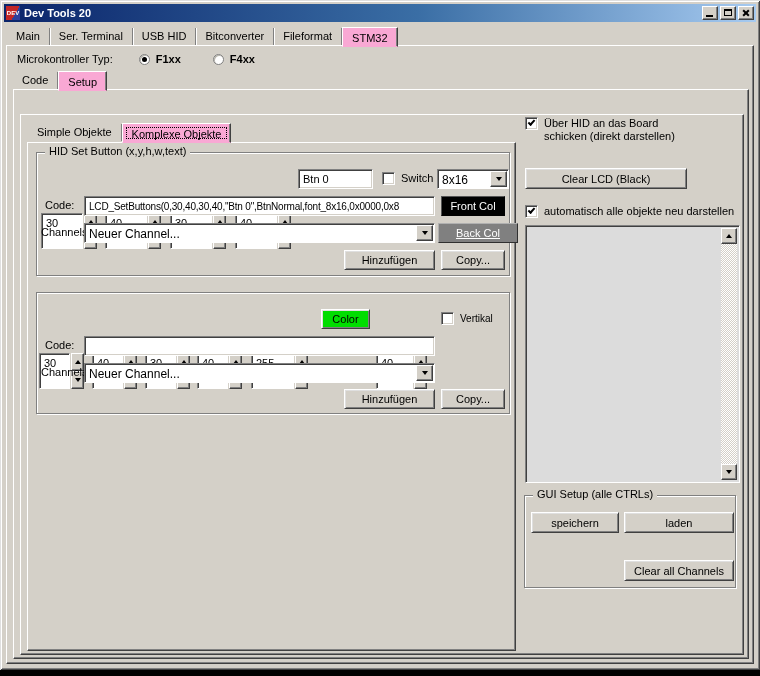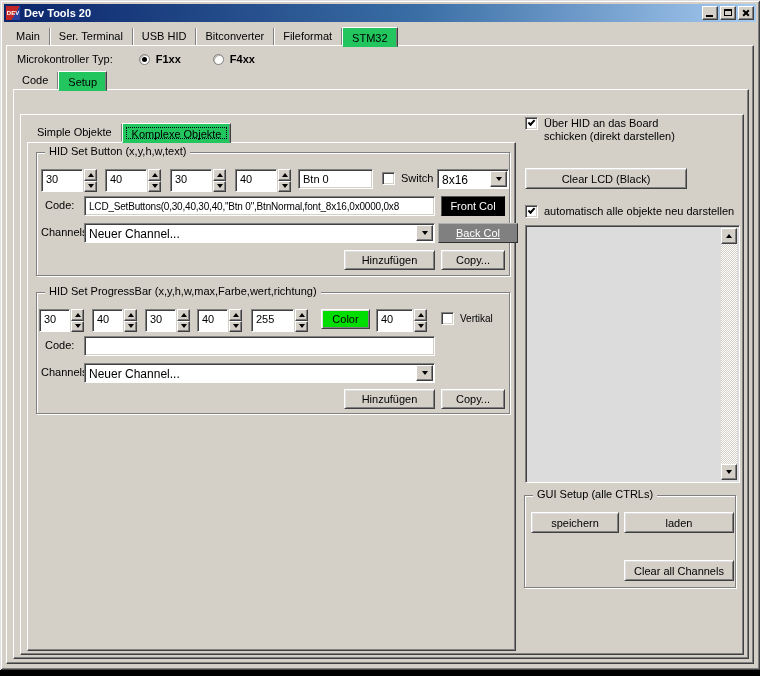--- a/index.html
+++ b/index.html
@@ -15,21 +15,21 @@
   .winbtn { width:16px; height:14px; background:#d4d0c8; border:1px solid; border-color:#fff #404040 #404040 #fff;
     box-shadow: inset -1px -1px 0 #808080; position:relative; }
   .glyph-min { position:absolute; left:3px; bottom:2px; width:7px; height:2px; background:#000; }
   .glyph-max { position:absolute; left:3px; top:2px; width:8px; height:7px; border:1px solid #000; border-top-width:2px; }
   .glyph-x1,.glyph-x2 { position:absolute; left:3px; top:5px; width:8px; height:2px; background:#000; }
   .glyph-x1 { transform:rotate(45deg);} .glyph-x2 { transform:rotate(-45deg);}
 
   .tabstrip { position:absolute; display:flex; align-items:flex-end; font-size:11px; }
   .tab { padding:2px 9px 3px 9px; height:17px; color:#000; white-space:nowrap; position:relative;
     border-right:1px solid #808080; box-shadow:1px 0 0 #fff; }
-  .tab.active { height:20px; padding-top:4px; background:#22c55e; z-index:3; margin-bottom:-2px;
+  .tab.active { height:20px; padding-top:4px; background:#f9a8d4; z-index:3; margin-bottom:-2px;
     border:1px solid; border-color:#fff #404040 transparent #fff; box-shadow:inset -1px 0 0 #808080; }
   .tab .focusrect { position:absolute; inset:3px; border:1px dotted #000; }
 
   .page { position:absolute; background:#d4d0c8; border:1px solid; border-color:#fff #404040 #404040 #fff;
     box-shadow: inset -1px -1px 0 #808080; }
 
   .label { font-size:11px; color:#000; white-space:nowrap; }
   .bold { font-weight:bold; }
 
   .radio { width:11px; height:11px; border-radius:50%; background:#fff; border:1px solid #808080;
@@ -41,21 +41,21 @@
   .tick { position:absolute; left:2px; top:2px; width:7px; height:4px; border-left:2px solid #000; border-bottom:2px solid #000; transform:rotate(-48deg); }
 
   .groupbox { position:absolute; border:1px solid #808080; box-shadow: inset 1px 1px 0 #fff, 1px 1px 0 #fff; }
   .grouptitle { position:absolute; top:-8px; left:8px; background:#d4d0c8; padding:0 4px; font-size:11px; white-space:nowrap; }
 
   .sunken { background:#fff; border:1px solid; border-color:#808080 #fff #fff #808080;
     box-shadow: inset 1px 1px 0 #404040, inset -1px -1px 0 #d4d0c8; }
   .field { position:absolute; height:20px; font-size:11px; padding:3px 3px 0 4px; white-space:nowrap; overflow:hidden; }
   .code-field { font-size:10px; letter-spacing:-0.2px; padding-top:4px; }
 
-  .spin { position:absolute; height:23px; display:flex; }
+  .spin { position:absolute; height:36px; display:flex;margin-top:44px; }
   .spin .spin-val { flex:1; background:#fff; border:1px solid; border-color:#808080 #fff #fff #808080;
     box-shadow: inset 1px 1px 0 #404040; font-size:11px; padding:3px 0 0 4px; }
   .spin-btns { width:13px; display:flex; flex-direction:column; margin-left:1px; }
   .spin-btn { flex:1; background:#d4d0c8; border:1px solid; border-color:#fff #404040 #404040 #fff;
     box-shadow: inset -1px -1px 0 #808080; display:flex; align-items:center; justify-content:center; }
   .tri-up { width:0; height:0; border-left:3px solid transparent; border-right:3px solid transparent; border-bottom:4px solid #000; }
   .tri-down { width:0; height:0; border-left:3px solid transparent; border-right:3px solid transparent; border-top:4px solid #000; }
 
   .combo { position:absolute; height:20px; display:flex; background:#fff; border:1px solid; border-color:#808080 #fff #fff #808080;
     box-shadow: inset 1px 1px 0 #404040; }
@@ -213,21 +213,20 @@
                   <i class="tri-down"></i>
                 </div>
             </div>
             <div class="btn btn-back" style="left:401px; top:70px; width:80px; height:20px;text-decoration:underline;">Back Col</div>
 
             <div class="btn" style="left:307px; top:97px; width:91px; height:20px;">Hinzufügen</div>
             <div class="btn" style="left:404px; top:97px; width:64px; height:20px;">Copy...</div>
           </div>
 
           <div class="groupbox" style="left:8px; top:149px; width:474px; height:122px;">
-            <span class="grouptitle">HID Set ProgressBar (x,y,h,w,max,Farbe,wert,richtung)</span>
 
             <div class="spin" style="left:2px; top:16px; width:45px;">
               <div class="spin-val">30</div>
               <div class="spin-btns">
                   <div class="spin-btn">
                     <i class="tri-up"></i>
                   </div>
                   <div class="spin-btn">
                     <i class="tri-down"></i>
                   </div>

